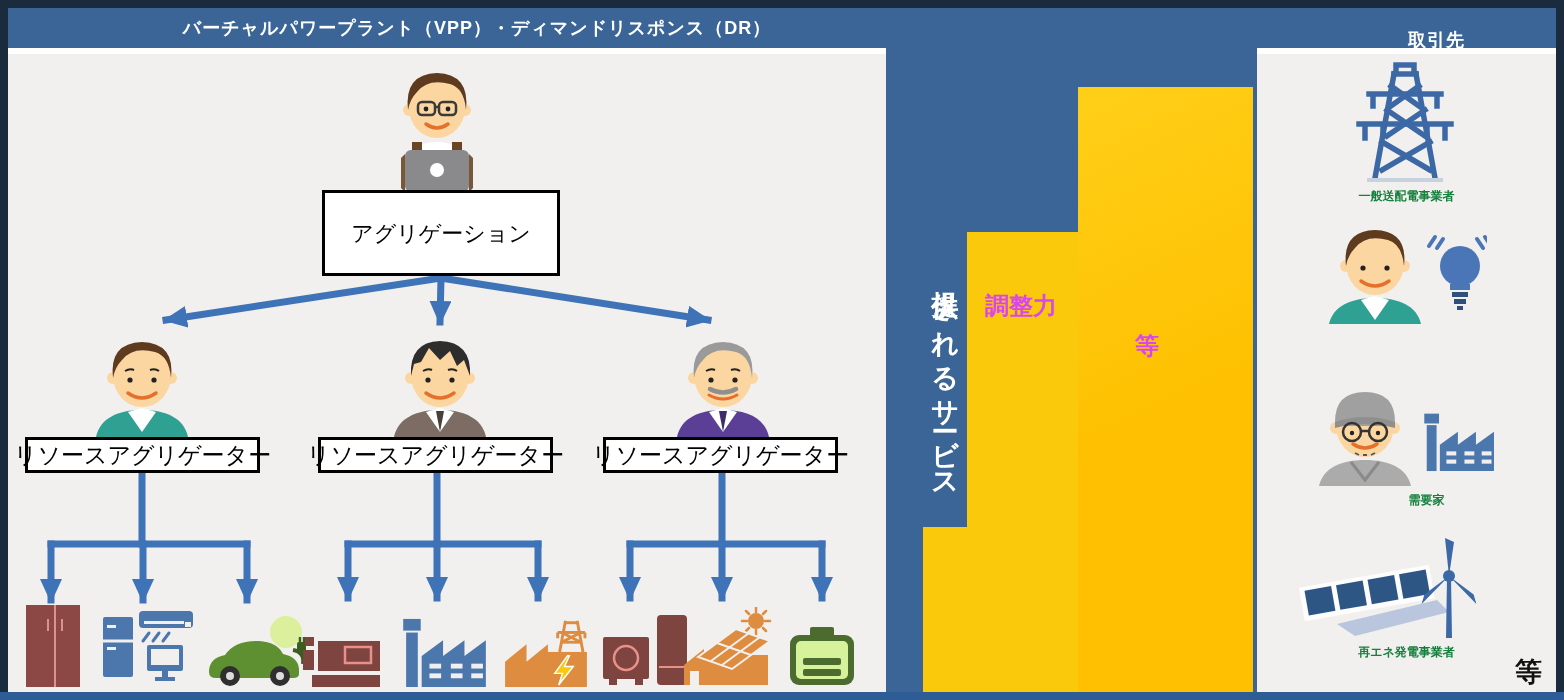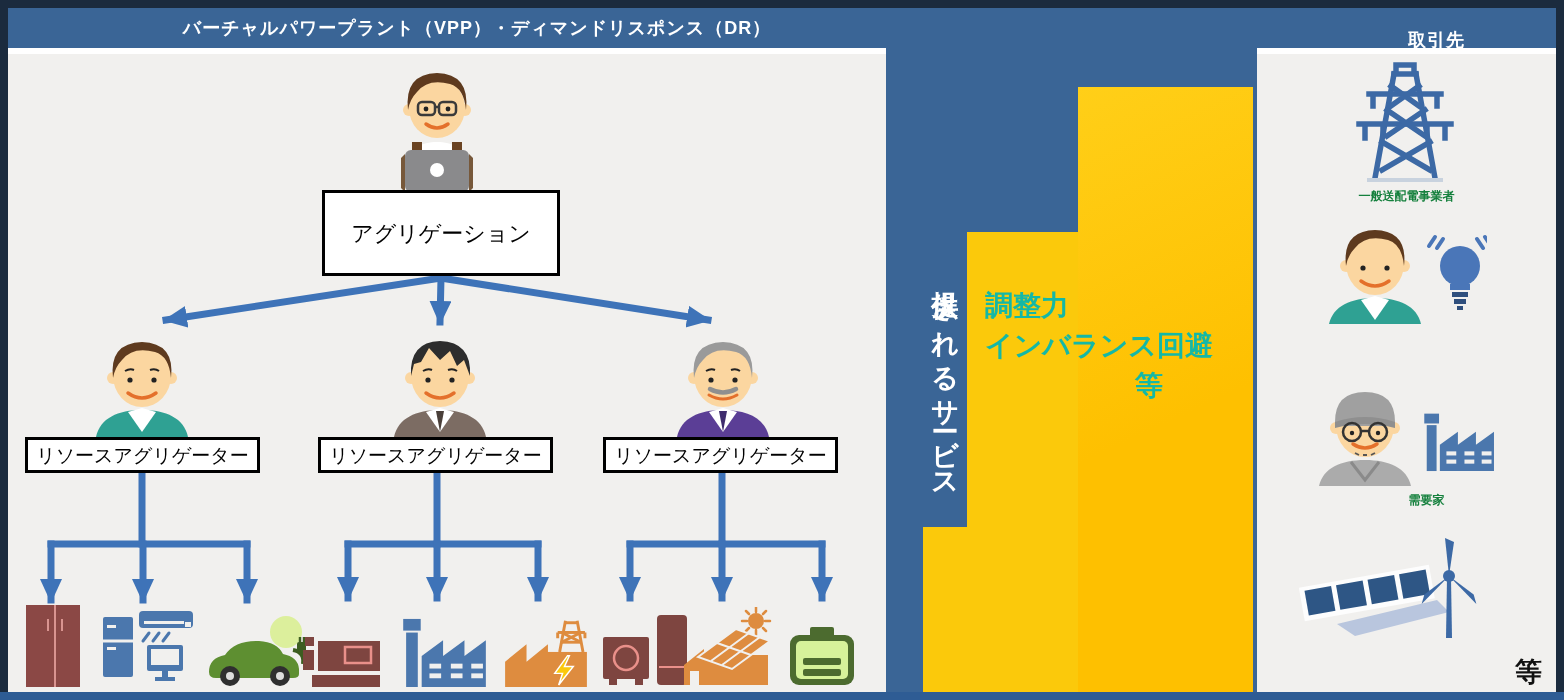--- a/index.html
+++ b/index.html
@@ -11,25 +11,25 @@
   .abs{position:absolute;}
   .header-bar{background:#3A6596;}
   .header-title{color:#fff;font-weight:bold;font-size:18px;text-align:center;line-height:40px;letter-spacing:1px;margin-left:30px;}
   .panel{background:#F1F0EE;}
   .gap{background:#FFFFFF;}
   .center-strip{background:#3A6596;}
   .yellow-tall{background:linear-gradient(155deg,#FFCF18 0%,#FEC000 55%);}
   .yellow-wide{background:#FBC90B;}
   .services-strip{background:#3A6596;display:flex;align-items:center;justify-content:center;}
   .services-vertical{writing-mode:vertical-rl;color:#fff;font-weight:bold;font-size:27px;letter-spacing:4px;}
-  .services-text{color:#14b8a6;font-weight:bold;font-size:28px;line-height:40px;}
+  .services-text{color:#d946ef;font-weight:bold;font-size:24px;line-height:40px;}
   .services-etc{margin-left:150px;}
   .label-box{background:#fff;border:3px solid #000;box-sizing:border-box;display:flex;flex-direction:column;align-items:center;justify-content:center;color:#000;}
   .coord-box{font-size:22px;line-height:31px;}
-  .ra-box{font-size:19px;line-height:29px;white-space:nowrap;}
+  .ra-box{font-size:23px;line-height:29px;white-space:nowrap;}
   .partner-label{width:100%;text-align:center;font-size:12px;font-weight:bold;color:#15803d;}
   .etc-right{font-size:27px;font-weight:bold;color:#111;}
   .bottom-bar{background:#2E5C94;}
   svg{display:block;}
 </style>
 </head>
 <body>
 
 <div class="abs bottom-bar" style="left:0;top:692px;width:1564px;height:8px;"></div>
 
@@ -40,21 +40,20 @@
 <div class="abs gap" style="left:1257px;top:48px;width:299px;height:6px;"></div>
 
 <div class="abs center-strip" style="left:886px;top:48px;width:371px;height:644px;"></div>
 <div class="abs yellow-tall" style="left:1078px;top:87px;width:175px;height:605px;"></div>
 <div class="abs yellow-wide" style="left:923px;top:232px;width:155px;height:460px;"></div>
 <div class="abs services-strip" style="left:923px;top:232px;width:44px;height:295px;">
   <div class="services-vertical">提供されるサービス</div>
 </div>
 <div class="abs services-text" style="left:985px;top:286px;width:265px;">
   <div>調整力</div>
-  <div>インバランス回避</div>
   <div class="services-etc">等</div>
 </div>
 
 <div class="abs panel" style="left:8px;top:54px;width:878px;height:638px;">
 
   <svg class="abs" style="left:0;top:0;" width="878" height="638" viewBox="0 0 878 638">
     <defs>
       <marker id="ah" markerUnits="userSpaceOnUse" markerWidth="26" markerHeight="24" refX="21" refY="11" orient="auto">
         <path d="M0,0 L24,11 L0,22 Z" fill="#3E73B8"></path>
       </marker>
@@ -359,14 +358,15 @@
       <rect x="41" y="48" width="27" height="25" fill="#2E5685"></rect>
       <rect x="73" y="48" width="27" height="25" fill="#2E5685"></rect>
       <rect x="105" y="48" width="27" height="25" fill="#2E5685"></rect>
     </g>
     <polygon points="149,106 155,106 154,46 150,46" fill="#3C69A5"></polygon>
     <path d="M152,44 L148,6 L157,10 Z" fill="#3C69A5"></path>
     <path d="M152,44 L121,68 L125,59 Z" fill="#3C69A5" transform="rotate(-8 152 44)"></path>
     <path d="M152,44 L183,68 L179,59 Z" fill="#3C69A5" transform="rotate(8 152 44)"></path>
     <circle cx="152" cy="44" r="6" fill="#3C69A5"></circle>
   </svg>
+  <div class="abs partner-label" style="top:590px;">再エネ発電事業者</div>
   <div class="abs etc-right" style="left:258px;top:600px;">等</div>
 </div>
 
 </body></html>

